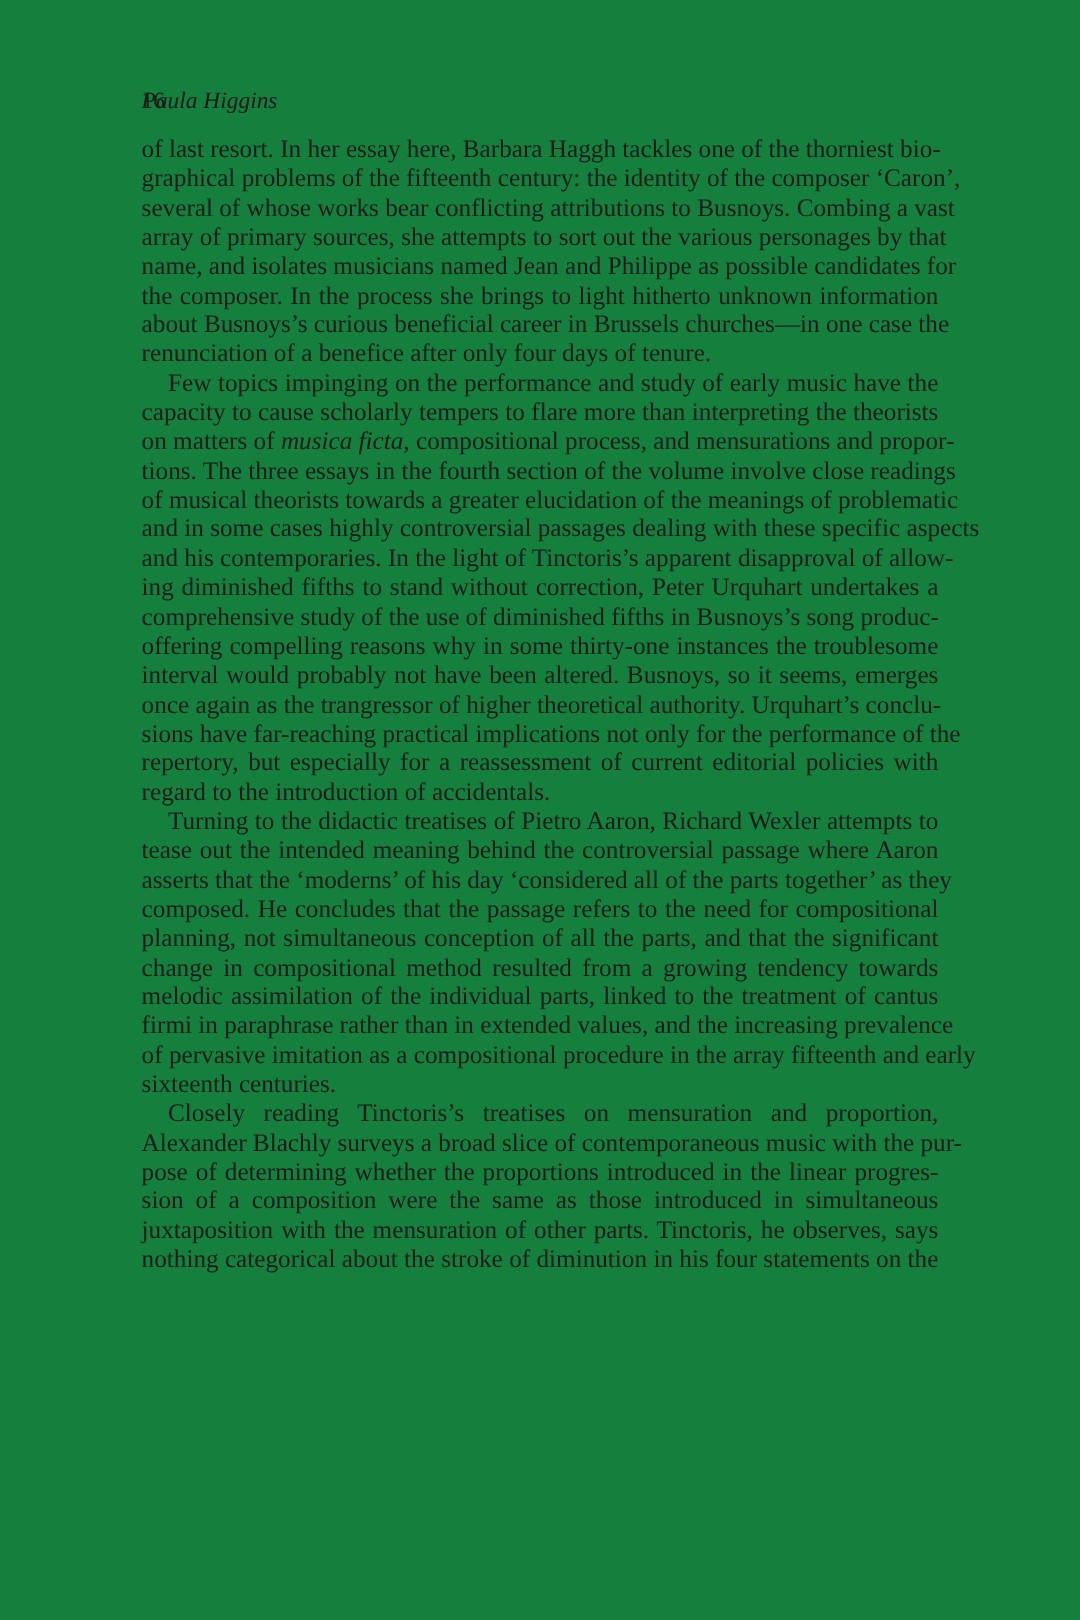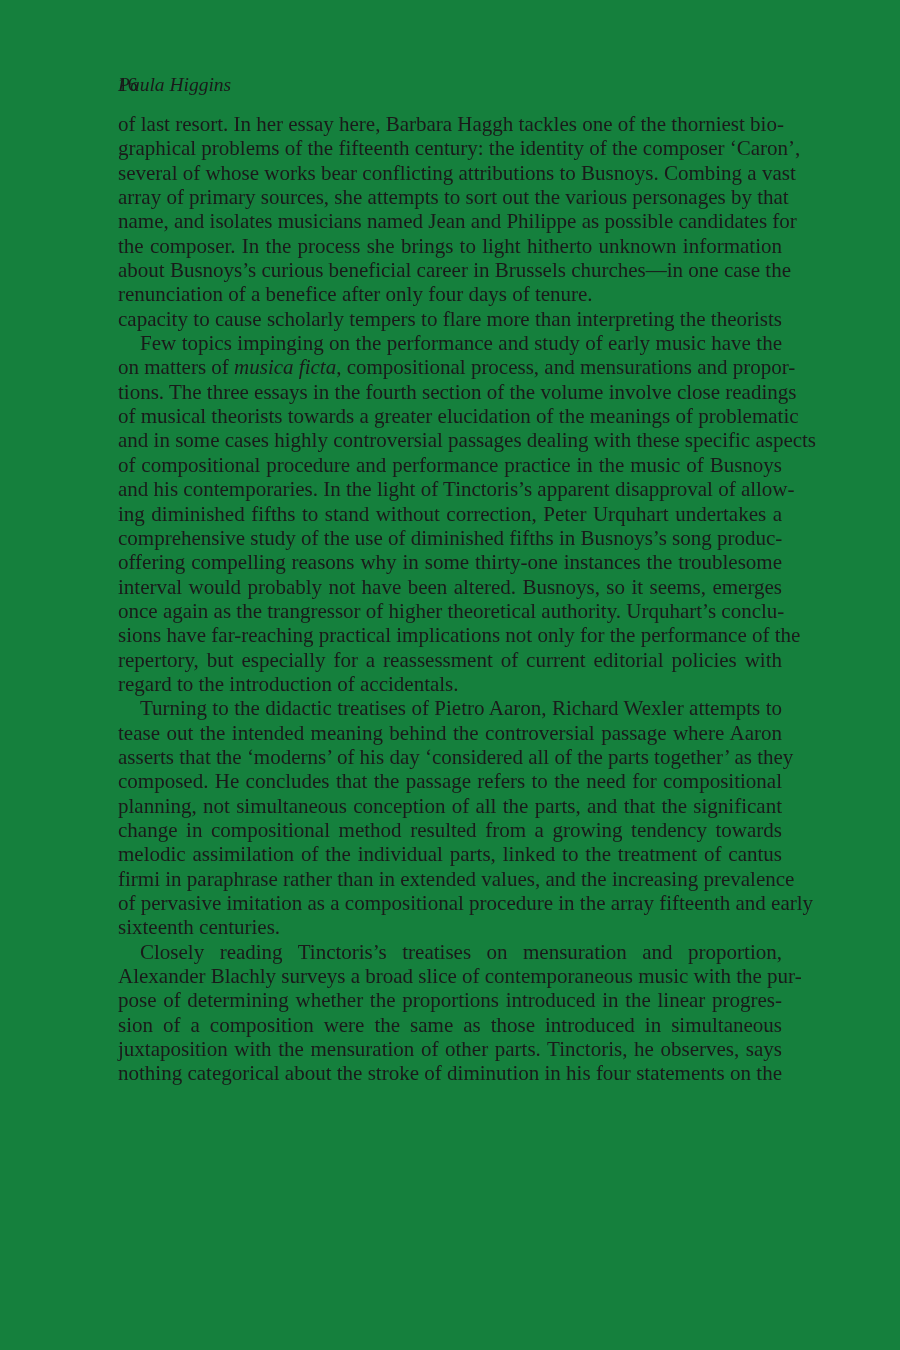--- a/index.html
+++ b/index.html
@@ -28,27 +28,26 @@
         <span class="line">of last resort. In her essay here, Barbara Haggh tackles one of the thorniest bio-</span>
         <span class="line">graphical problems of the fifteenth century: the identity of the composer ‘Caron’,</span>
         <span class="line">several of whose works bear conflicting attributions to Busnoys. Combing a vast</span>
         <span class="line">array of primary sources, she attempts to sort out the various personages by that</span>
         <span class="line">name, and isolates musicians named Jean and Philippe as possible candidates for</span>
         <span class="line">the composer. In the process she brings to light hitherto unknown information</span>
         <span class="line">about Busnoys’s curious beneficial career in Brussels churches—in one case the</span>
         <span class="line last">renunciation of a benefice after only four days of tenure.</span>
       </div>
       <div>
+        <span class="line indent">Few topics impinging on the performance and study of early music have the</span>
         <span class="line">capacity to cause scholarly tempers to flare more than interpreting the theorists</span>
-        <span class="line indent">Few topics impinging on the performance and study of early music have the</span>
         <span class="line">on matters of <i>musica ficta</i>, compositional process, and mensurations and propor-</span>
         <span class="line">tions. The three essays in the fourth section of the volume involve close readings</span>
         <span class="line">of musical theorists towards a greater elucidation of the meanings of problematic</span>
         <span class="line">and in some cases highly controversial passages dealing with these specific aspects</span>
-        <span class="line">of compositional procedure and performance practice in the music of Busnoys</span>
         <span class="line">and his contemporaries. In the light of Tinctoris’s apparent disapproval of allow-</span>
         <span class="line">ing diminished fifths to stand without correction, Peter Urquhart undertakes a</span>
         <span class="line">comprehensive study of the use of diminished fifths in Busnoys’s song produc-</span>
         <span class="line">offering compelling reasons why in some thirty-one instances the troublesome</span>
         <span class="line">interval would probably not have been altered. Busnoys, so it seems, emerges</span>
         <span class="line">once again as the trangressor of higher theoretical authority. Urquhart’s conclu-</span>
         <span class="line">sions have far-reaching practical implications not only for the performance of the</span>
         <span class="line">repertory, but especially for a reassessment of current editorial policies with</span>
         <span class="line last">regard to the introduction of accidentals.</span>
       </div>

